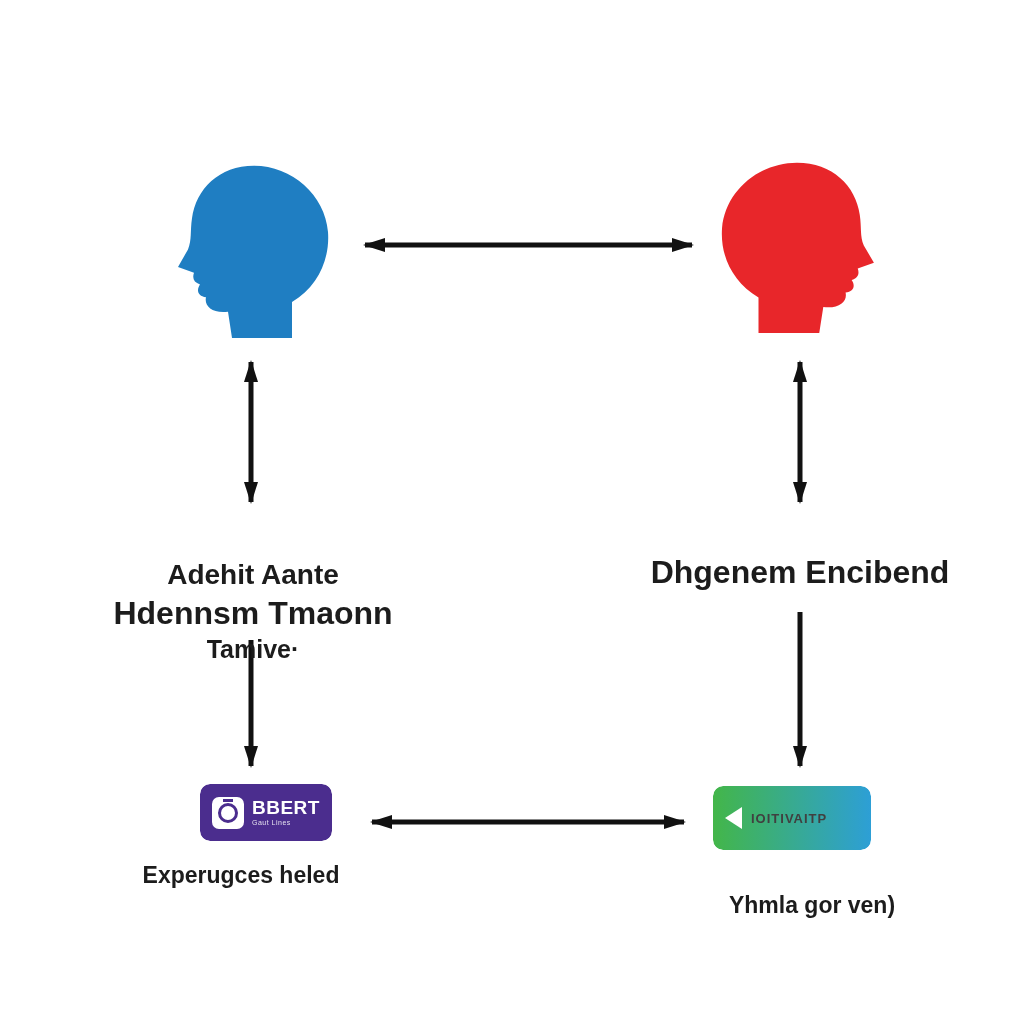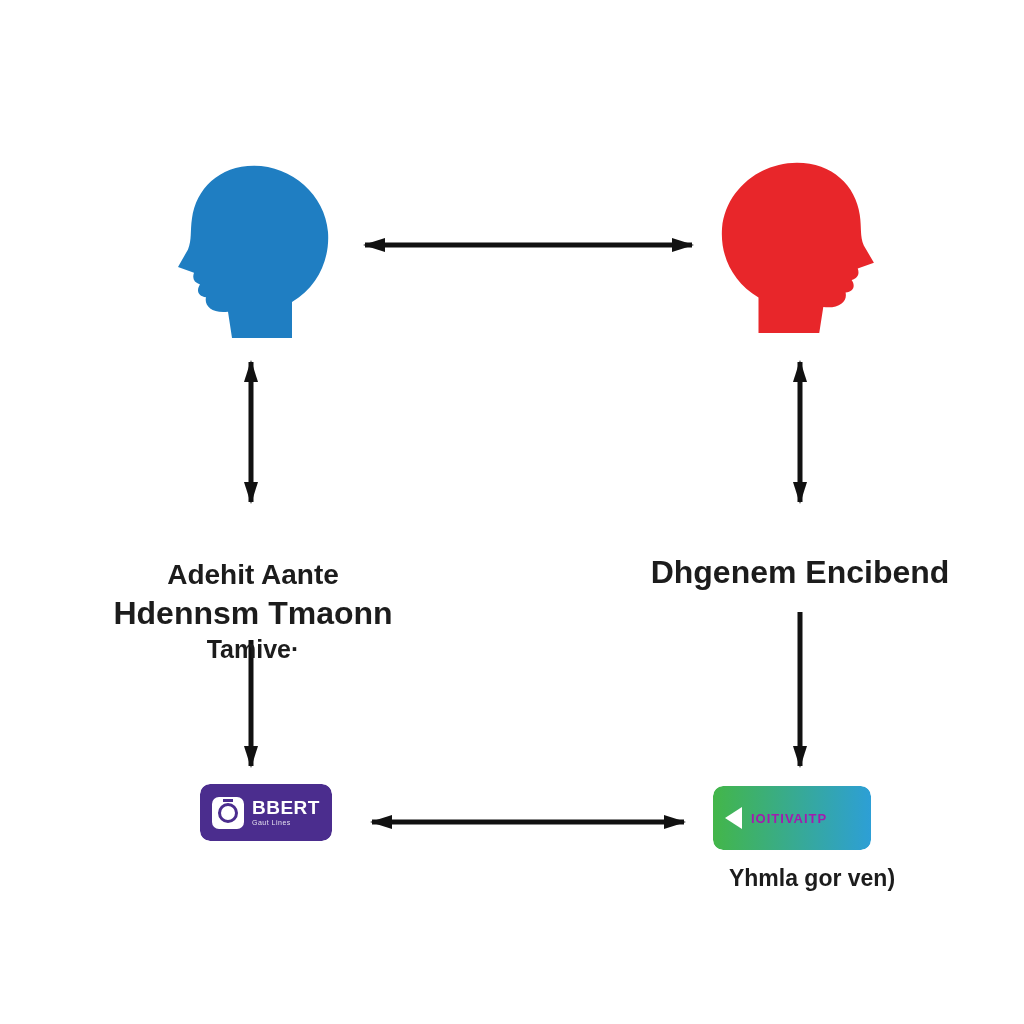--- a/index.html
+++ b/index.html
@@ -23,21 +23,21 @@
 
   .badge-left{left:200px;top:784px;width:132px;height:57px;}
   .logo{width:32px;height:32px;background:#ffffff;border-radius:7px;display:flex;align-items:center;justify-content:center;margin-right:8px;flex:0 0 auto;}
   .logo-mark{width:14px;height:14px;border:3px solid #4b2d8e;border-radius:50%;position:relative;}
   .logo-mark::after{content:"";position:absolute;left:2px;top:-7px;width:10px;height:3px;background:#4b2d8e;}
   .badge-title{color:#ffffff;font-size:19px;font-weight:700;letter-spacing:.5px;line-height:20px;}
   .badge-subtitle{color:#ffffff;opacity:.85;font-size:7px;letter-spacing:.5px;line-height:9px;}
 
   .badge-right{left:713px;top:786px;width:158px;height:64px;}
   .tri-left{width:0;height:0;border-top:11px solid transparent;border-bottom:11px solid transparent;border-right:17px solid #ffffff;margin-right:9px;flex:0 0 auto;}
-  .badge-label{color:#a21caf;font-size:13px;font-weight:700;letter-spacing:1px;white-space:nowrap;}
+  .badge-label{color:#404040;font-size:13px;font-weight:700;letter-spacing:1px;white-space:nowrap;}
 
   .caption{transform:translateX(-50%);font-size:23px;font-weight:700;white-space:nowrap;}
 </style>
 </head>
 <body>
 
 <div class="canvas">
 
   <div class="abs" style="left:172px;top:158px;width:160px;height:180px;">
     <svg width="160" height="180" viewBox="0 0 160 185" preserveAspectRatio="none">
@@ -102,15 +102,16 @@
         </linearGradient>
       </defs>
       <rect width="100%" height="100%" rx="10" fill="url(#gradRight)"></rect>
     </svg>
     <div class="badge-content">
       <span class="tri-left"></span>
       <span class="badge-label">IOITIVAITP</span>
     </div>
   </div>
 
-  <div class="abs caption" style="left:812px;top:865px;">Yhmla gor ven)</div>
+  <div class="abs caption" style="left:241px;top:862px;">Experugces heled</div>
+  <div class="abs caption" style="left:812px;top:892px;">Yhmla gor ven)</div>
 
 </div>
 
 </body></html>

